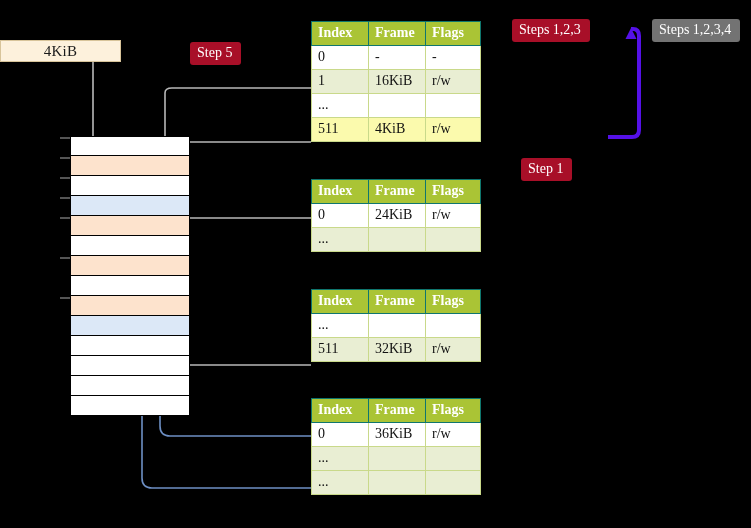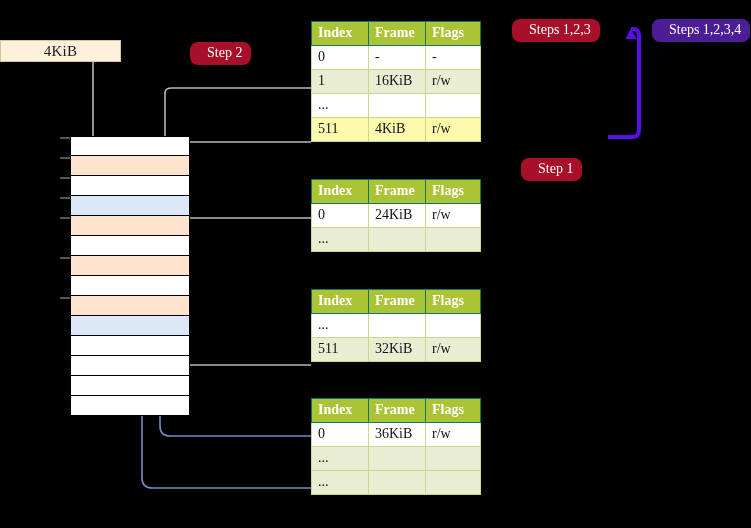--- a/index.html
+++ b/index.html
@@ -36,27 +36,27 @@
     align-items: center;
     justify-content: center;
     letter-spacing: .2px;
   }
 
   
   .badge {
     position: absolute;
     color: #ffffff;
     font-size: 14px;
-    padding: 2px 9px 3px 17px;
-    border-radius: 8px;
+    padding: 2px 9px 3px 7px;
+    border-radius: 3px;
     white-space: nowrap;
     line-height: 1.25;
   }
   .badge.red  { background: #a80f28; }
-  .badge.blue { background: #4c1d95; }
+  .badge.blue { background: #737373; }
 
   
   .ptable {
     position: absolute;
     border-collapse: collapse;
     background: #ffffff;
     font-size: 14px;
     color: #111111;
     table-layout: fixed;
     border: 1px solid #b5cc4a;
@@ -177,21 +177,21 @@
       <div class="grow c-white" style="height: 20px;"></div>
       <div class="grow c-orange" style="height: 20px;"></div>
       <div class="grow c-blue" style="height: 20px;"></div>
       <div class="grow c-white" style="height: 20px;"></div>
       <div class="grow c-white" style="height: 20px;"></div>
       <div class="grow c-white" style="height: 20px;"></div>
       <div class="grow c-white" style="height: 20px;"></div>
     </div>
 
   <div class="badge red" style="left:190px; top:42px;">
-    <span>Step 2</span>
+    <span>Step 5</span>
   </div>
   <div class="badge red" style="left:512px; top:19px;">
     <span>Steps 1,2,3</span>
   </div>
   <div class="badge blue" style="left:652px; top:19px;">
     <span>Steps 1,2,3,4</span>
   </div>
   <div class="badge red" style="left:521px; top:158px;">
     <span>Step 1</span>
   </div>

